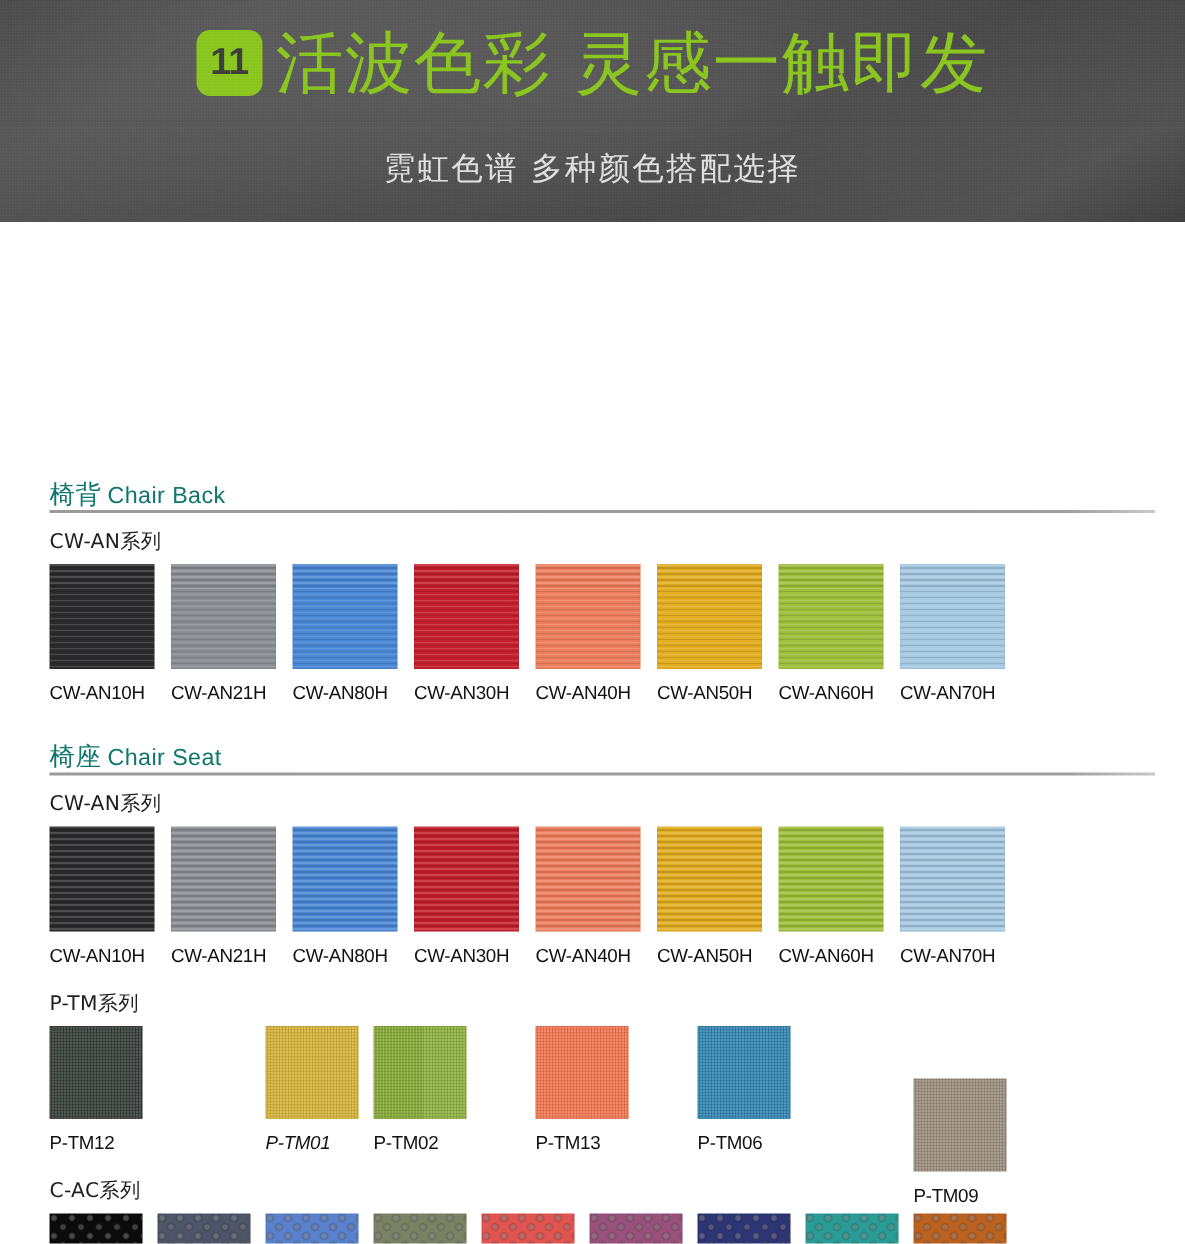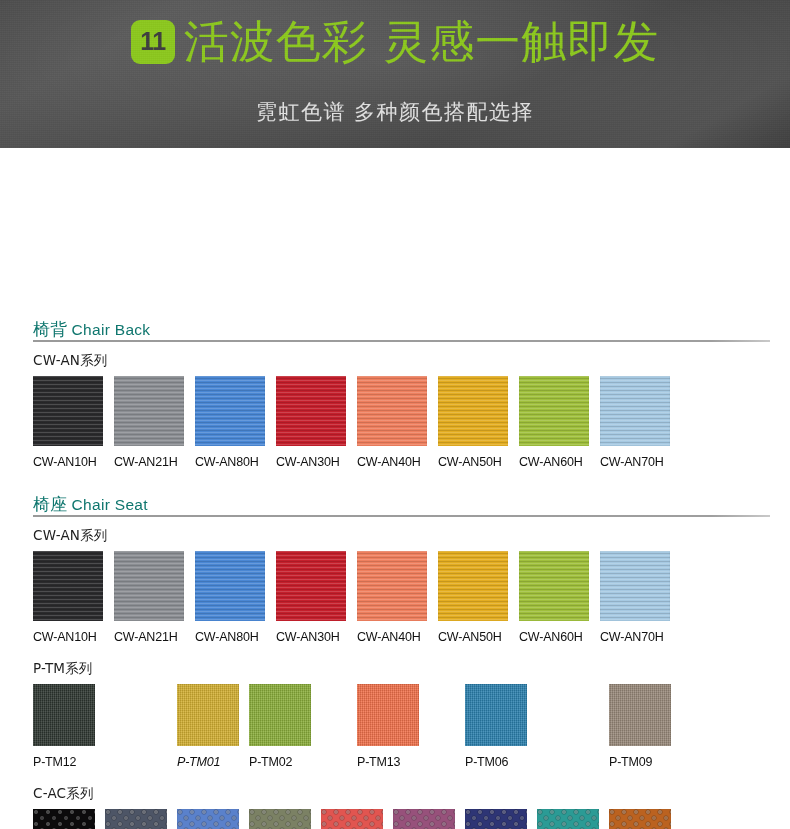--- a/index.html
+++ b/index.html
@@ -208,21 +208,21 @@
           <div class="sw-label" style="top: 71px;">P-TM02</div>
         </div>
         <div class="sw-wrap" style="left: 288px; width: 78px; margin-left: 36px;">
           <div class="sw tex-woven" title="P-TM13" style="width: 62px; height: 62px; background: rgb(242, 113, 74);"></div>
           <div class="sw-label" style="top: 71px;">P-TM13</div>
         </div>
         <div class="sw-wrap" style="left: 432px; width: 62px;">
           <div class="sw tex-woven" title="P-TM06" style="width: 62px; height: 62px; background: rgb(42, 128, 174);"></div>
           <div class="sw-label" style="top: 71px;">P-TM06</div>
         </div>
-        <div class="sw-wrap" style="left: 576px; width: 62px;">
+        <div class="sw-wrap" style="left: 576px; width: 62px; margin-top: 35px;">
           <div class="sw tex-woven" title="P-TM09" style="width: 62px; height: 62px; background: rgb(152, 137, 122);"></div>
           <div class="sw-label" style="top: 71px;">P-TM09</div>
         </div>
       </div>
       <div class="series-name" style="top: 637px;">C-AC系列</div>
       <div class="row" style="top: 661px; height: 88px; width: 740px;">
         <div class="sw-wrap" style="left: 0px; width: 62px;">
           <div class="sw tex-mesh" title="C-AC06" style="width: 62px; height: 62px; background: rgb(12, 11, 12);"></div>
         </div>
         <div class="sw-wrap" style="left: 72px; width: 62px;">

